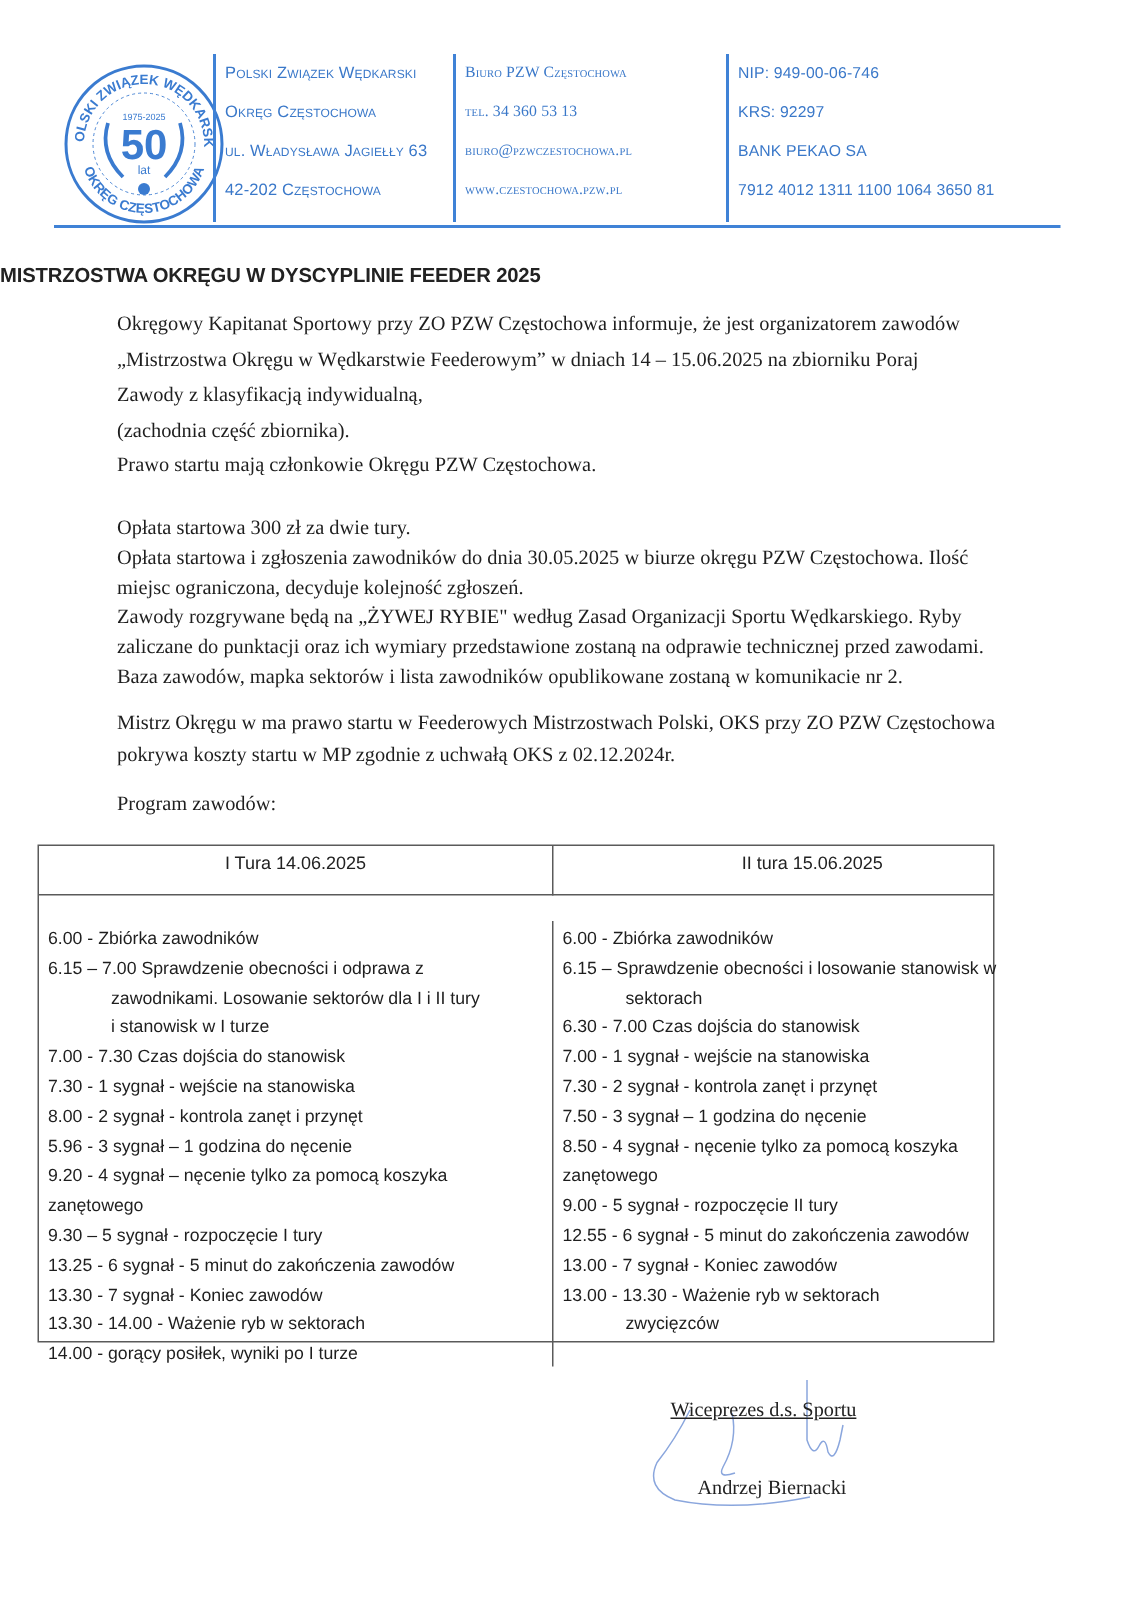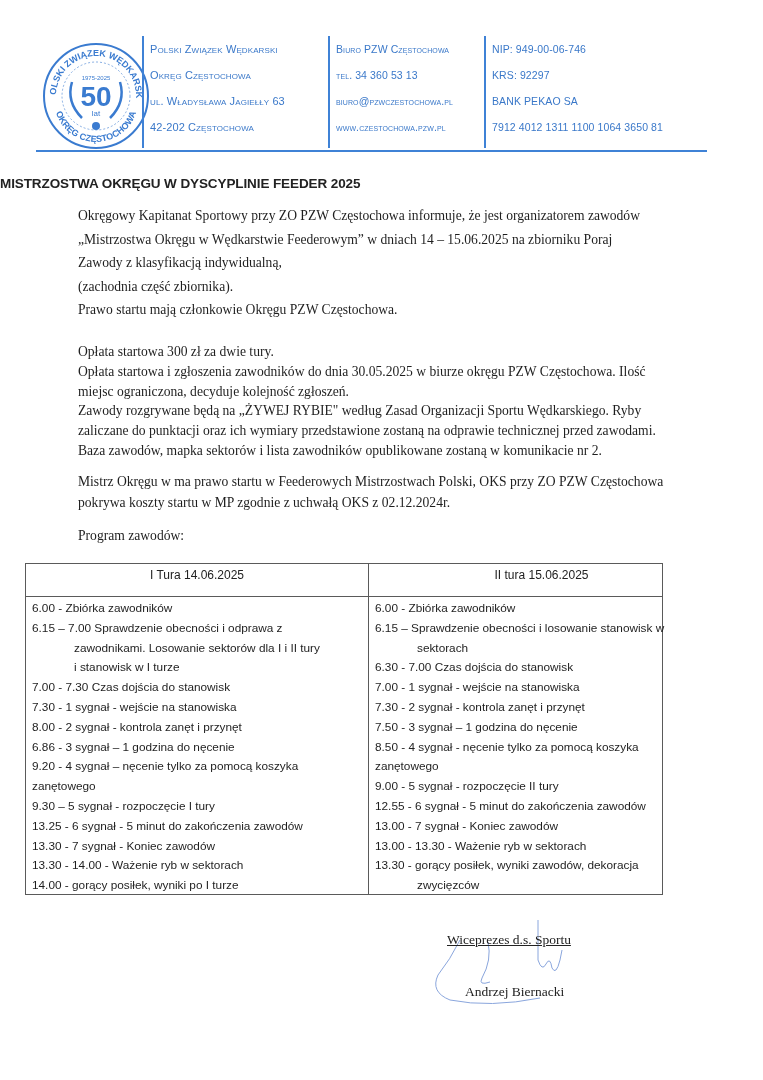--- a/index.html
+++ b/index.html
@@ -7,21 +7,21 @@
     body { position: relative; font-family: "Liberation Serif", serif; color: #1a1a1a; }
 
     
     .letterhead { position: absolute; left: 36px; top: 36px; width: 671px; height: 118px; }
     .logo { position: absolute; left: 6px; top: 6px; width: 108px; height: 108px; }
     .lh-col { position: absolute; top: 0; height: 112px; border-left: 2px solid #3f82d6; padding-left: 6px;
               font-family: "Liberation Sans", sans-serif; color: #3a78c9; font-size: 10.5px; }
     .lh-col .ln { height: 26px; line-height: 26px; white-space: nowrap; font-variant: small-caps; letter-spacing: 0.1px; }
     .lh-col .ln.plain { font-variant: normal; }
     .lh-col1 { left: 106px; }
-    .lh-col2 { left: 292px; }
+    .lh-col2 { left: 266px; font-family: Liberation Serif, serif; }
     .lh-col3 { left: 448px; }
     .lh-col1 .ln { font-size: 11px; }
     .lh-bottom { position: absolute; left: 0; top: 114px; width: 671px; height: 2px; background: #3f82d6; }
 
     
     .doc-title { position: absolute; left: 0; width: 763px; top: 176px; text-align: left;
                  font-family: "Liberation Sans", sans-serif; font-weight: bold; font-size: 13.5px; color: #222; letter-spacing: -0.1px; }
 
     
     .para { position: absolute; left: 38px; width: 690px; font-size: 13.6px; line-height: 20px; color: #1e1e1e; margin-left: 40px; }
@@ -32,21 +32,21 @@
     .p4 { top: 526px; }
 
     
     .program { position: absolute; left: 25px; top: 563px; width: 638px; height: 332px;
                border: 1px solid #5a5a5a; border-collapse: collapse; font-family: "Liberation Sans", sans-serif; }
     .program-head { position: absolute; left: 0; top: 0; width: 100%; height: 33px; border-bottom: 1px solid #5a5a5a; }
     .program-head .hcell { position: absolute; top: 0; height: 33px; text-align: center; line-height: 22px;
                            font-size: 12px; color: #222; }
     .program-head .h1 { left: 0; width: 342px; }
     .program-head .h2 { left: 342px; width: 346px; border-left: 1px solid #5a5a5a; }
-    .program-body { position: absolute; left: 0; top: 33px; width: 100%; height: 297px; }
+    .program-body { position: absolute; left: 0; top: 50px; width: 100%; height: 297px; }
     .col { position: absolute; top: 0; height: 297px; padding-top: 2px; }
     .col.left { left: 0; width: 342px; padding-left: 6px; }
     .col.right { left: 342px; width: 346px; padding-left: 6px; border-left: 1px solid #5a5a5a; }
     .item { font-size: 11.8px; line-height: 19.8px; color: #1e1e1e; white-space: nowrap; }
     .item .cont { display: block; padding-left: 42px; }
     .item .cont.flush { padding-left: 0; }
 
     
     .sign { position: absolute; left: 420px; top: 920px; width: 220px; height: 100px; }
     .sign-title { position: absolute; left: 27px; top: 12px; font-size: 13.5px; color: #222; white-space: nowrap; text-decoration: underline; }
@@ -130,41 +130,41 @@
     <div class="hcell h1">I Tura 14.06.2025</div>
     <div class="hcell h2">II tura 15.06.2025</div>
   </div>
   <div class="program-body">
     <div class="col left" id="col-round1">
         <div class="item"><span>6.00 - Zbiórka zawodników</span></div>
         <div class="item"><span>6.15 – 7.00 Sprawdzenie obecności i odprawa z</span><span class="cont">zawodnikami.  Losowanie sektorów dla I i II tury</span><span class="cont">i stanowisk w I turze</span></div>
         <div class="item"><span>7.00 - 7.30 Czas dojścia do stanowisk</span></div>
         <div class="item"><span>7.30 - 1 sygnał - wejście na stanowiska</span></div>
         <div class="item"><span>8.00 - 2 sygnał - kontrola zanęt i przynęt</span></div>
-        <div class="item"><span>6.86 - 3 sygnał – 1 godzina do nęcenie</span></div>
+        <div class="item"><span>5.96 - 3 sygnał – 1 godzina do nęcenie</span></div>
         <div class="item"><span>9.20 - 4 sygnał – nęcenie tylko za pomocą koszyka</span><span class="cont flush">zanętowego</span></div>
         <div class="item"><span>9.30 – 5 sygnał - rozpoczęcie I tury</span></div>
         <div class="item"><span>13.25 - 6 sygnał - 5 minut do zakończenia zawodów</span></div>
         <div class="item"><span>13.30 - 7 sygnał - Koniec zawodów</span></div>
         <div class="item"><span>13.30 - 14.00 - Ważenie ryb w sektorach</span></div>
         <div class="item"><span>14.00 - gorący posiłek, wyniki po I turze</span></div>
       </div>
     <div class="col right" id="col-round2">
         <div class="item"><span>6.00 - Zbiórka zawodników</span></div>
         <div class="item"><span>6.15 – Sprawdzenie obecności i losowanie stanowisk w</span><span class="cont">sektorach</span></div>
         <div class="item"><span>6.30 - 7.00 Czas dojścia do stanowisk</span></div>
         <div class="item"><span>7.00 - 1 sygnał - wejście na stanowiska</span></div>
         <div class="item"><span>7.30 - 2 sygnał - kontrola zanęt i przynęt</span></div>
         <div class="item"><span>7.50 - 3 sygnał – 1 godzina do nęcenie</span></div>
         <div class="item"><span>8.50 - 4 sygnał - nęcenie tylko za pomocą koszyka</span><span class="cont flush">zanętowego</span></div>
         <div class="item"><span>9.00 - 5 sygnał - rozpoczęcie II tury</span></div>
         <div class="item"><span>12.55 - 6 sygnał - 5 minut do zakończenia zawodów</span></div>
         <div class="item"><span>13.00 - 7 sygnał - Koniec zawodów</span></div>
         <div class="item"><span>13.00 - 13.30 - Ważenie ryb w sektorach</span></div>
-        <div class="item"><span>13.30 - gorący posiłek, wyniki zawodów, dekoracja</span><span class="cont">zwycięzców</span></div>
+        <div class="item"><span class="cont">zwycięzców</span></div>
       </div>
   </div>
 </div>
 
 <div class="sign">
   <svg class="sign-scribble" viewBox="0 0 220 100">
     <path d="M 40 20 Q 30 40 18 55 Q 10 72 30 80 Q 70 88 120 78" fill="none" stroke="#8aa6dd" stroke-width="1"></path>
     <path d="M 68 22 Q 72 40 62 58 Q 58 66 70 62" fill="none" stroke="#8aa6dd" stroke-width="1"></path>
     <path d="M 118 0 L 118 40 Q 122 52 126 44 Q 130 36 132 48 Q 136 56 140 40 L 142 30" fill="none" stroke="#8aa6dd" stroke-width="1"></path>
   </svg>

